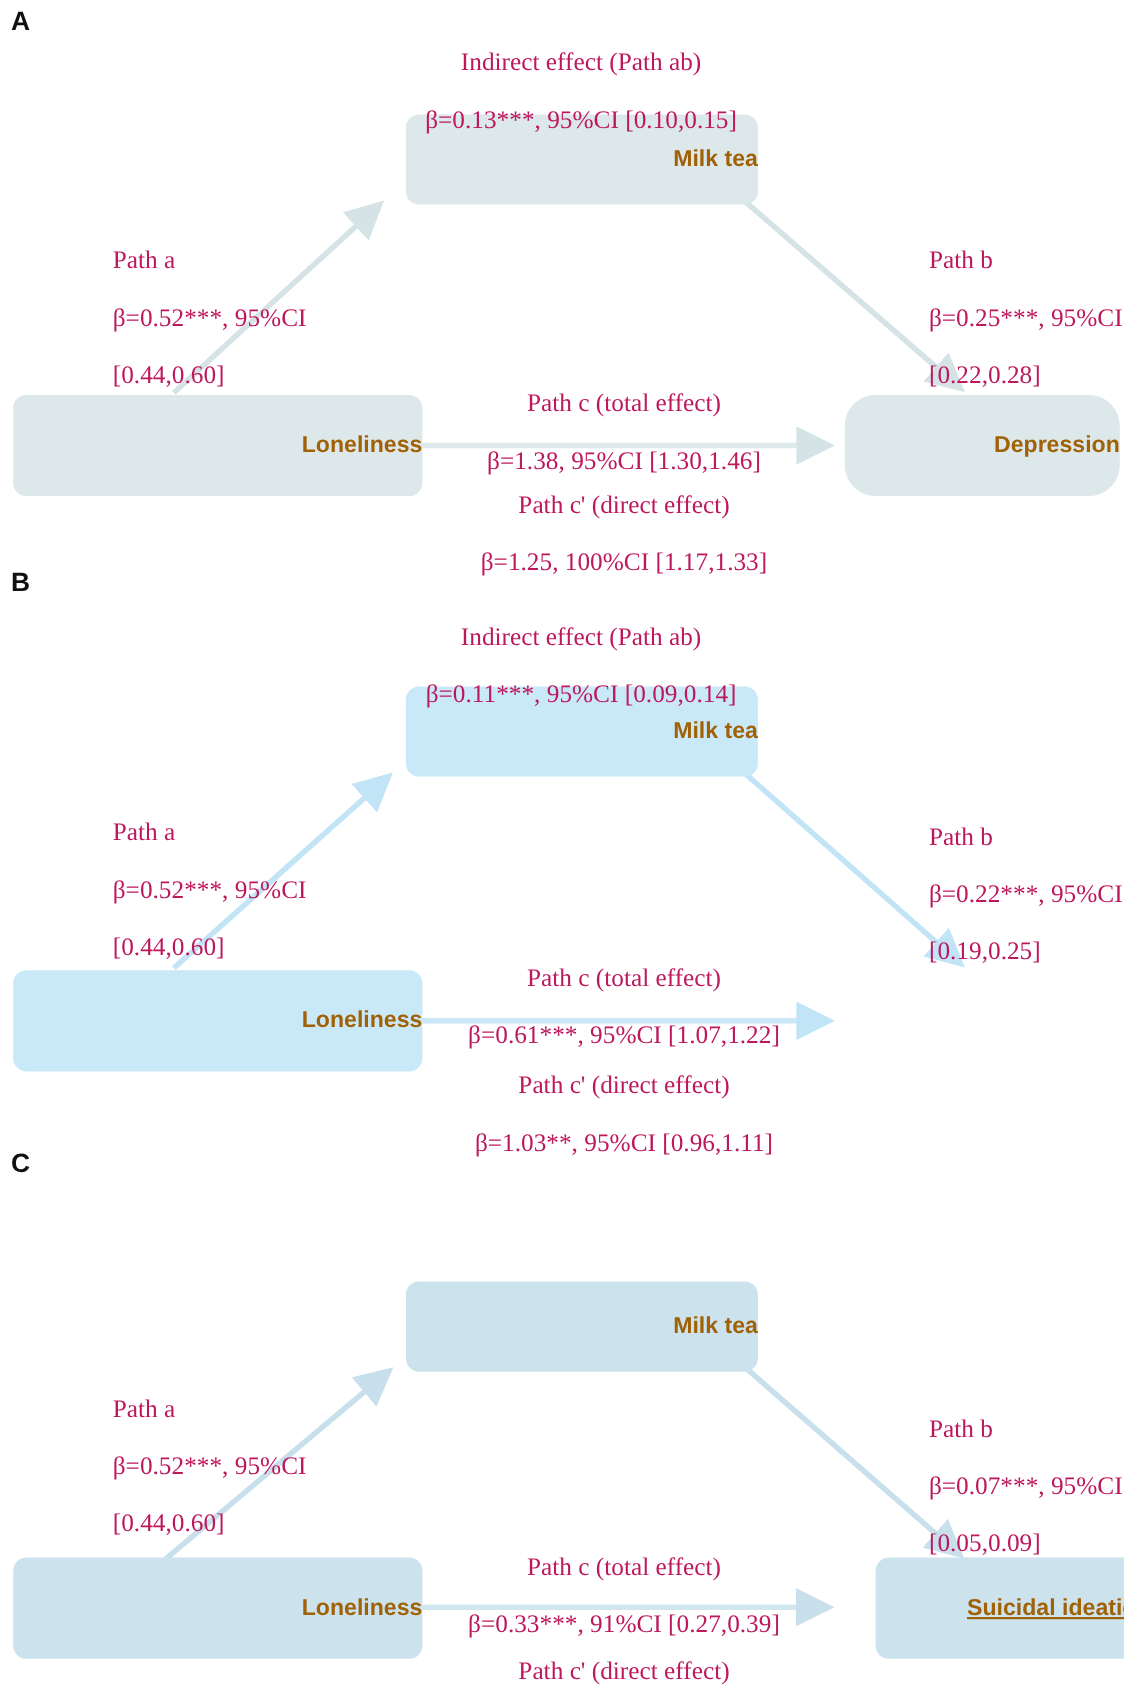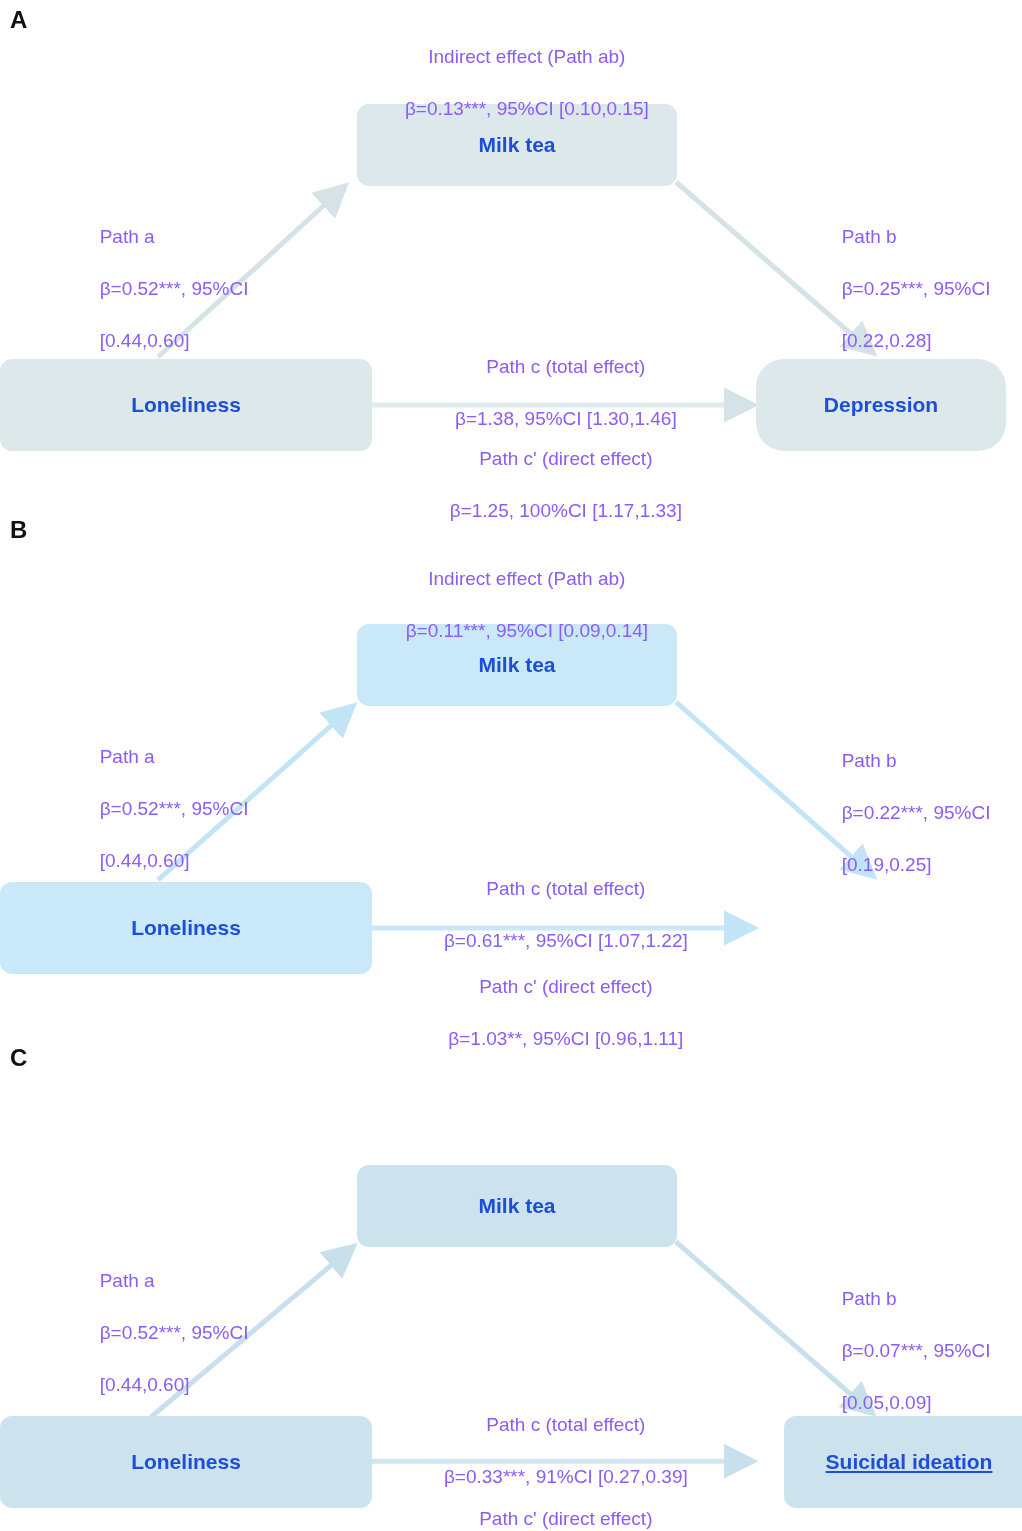--- a/index.html
+++ b/index.html
@@ -38,27 +38,28 @@
     font-weight: bold;
     color: #111111;
     letter-spacing: 0.5px;
   }
 
   
   .node {
     position: absolute;
     display: flex;
     align-items: center;
-    justify-content: center;
+    justify-content: flex-end;
     border-radius: 12px;
     font-size: 21px;
     font-weight: bold;
-    color: #1d4ed8;
+    color: #a16207;
     box-sizing: border-box;
     text-align: center;
+    margin-left: 12px;
   }
 
   .node-mediator { width: 320px; height: 82px; }
   .node-source   { width: 372px; height: 92px; }
   .node-outcome  { width: 250px; height: 92px; }
 
   
   .pal-a .node { background: #dde8ea; }
   
   .pal-b .node { background: #cae9f8; }
@@ -71,24 +72,25 @@
     left: 0;
     top: 0;
     width: 1022px;
     height: 510px;
     pointer-events: none;
   }
 
   
   .label {
     position: absolute;
-    font-size: 19px;
+    font-size: 23px;
     line-height: 26px;
-    color: #8b5cf6;
+    color: #be185d;
     white-space: pre;
+    font-family: Liberation Serif, serif;
   }
   .label.center { text-align: center; }
   .label.left   { text-align: left; }
 
   .lbl-top   { left: 261px; width: 500px; }
   .lbl-patha { width: 290px; }
   .lbl-pathb { width: 230px; }
   .lbl-c     { width: 440px; text-align: center; }
 </style>
 </head>

